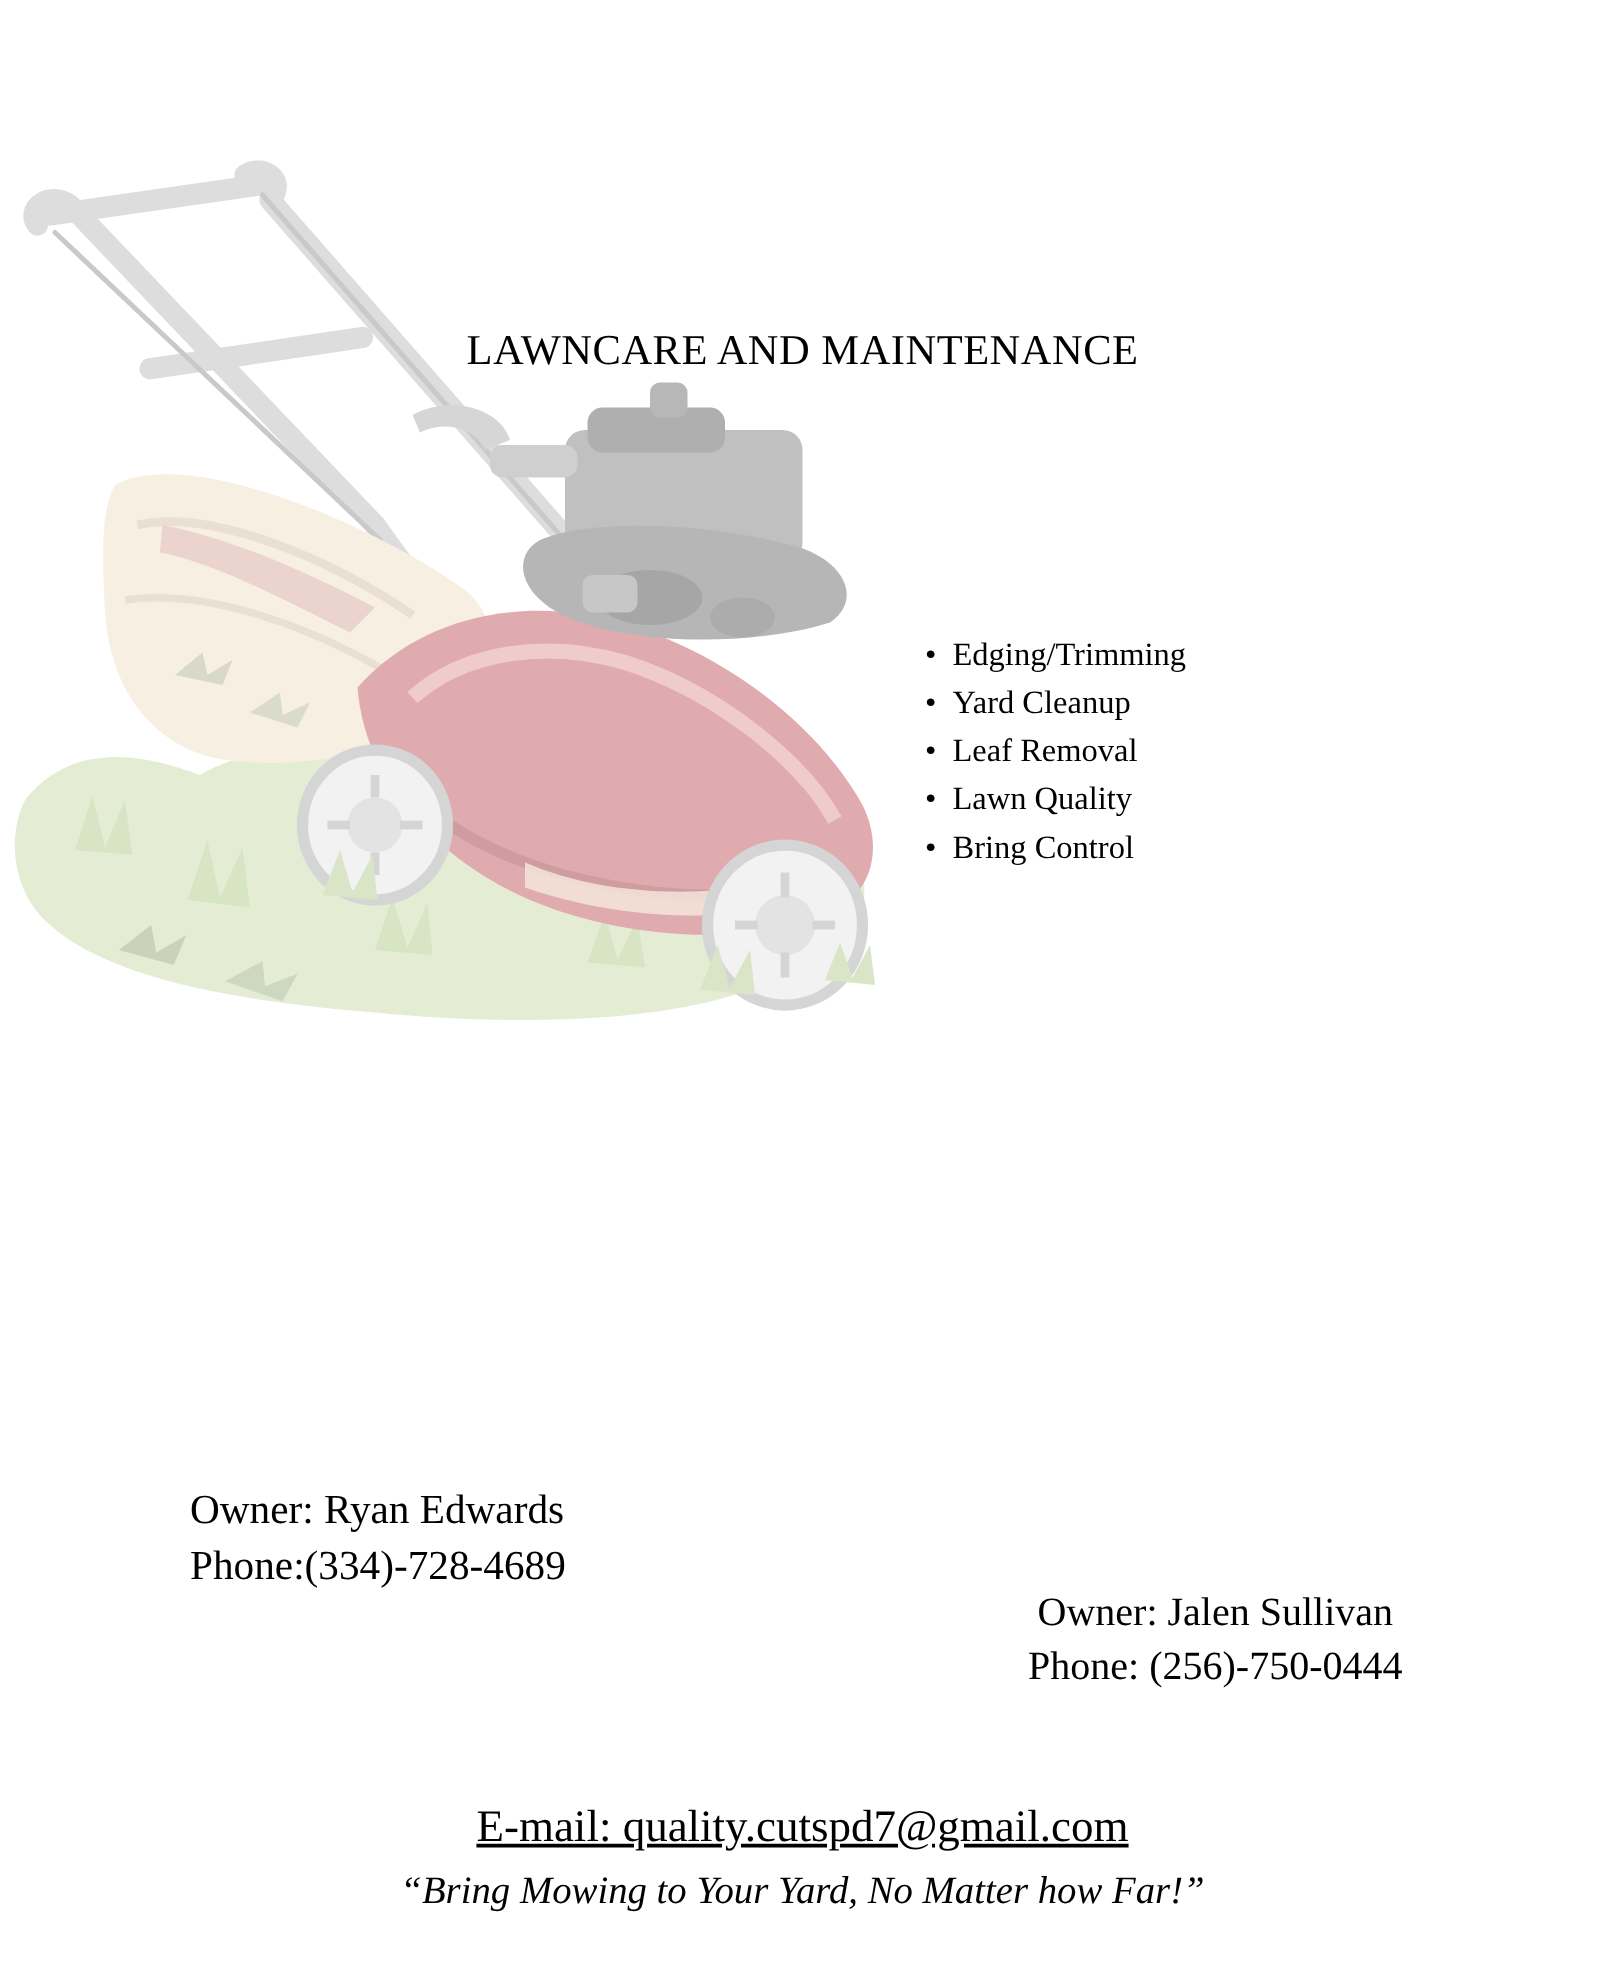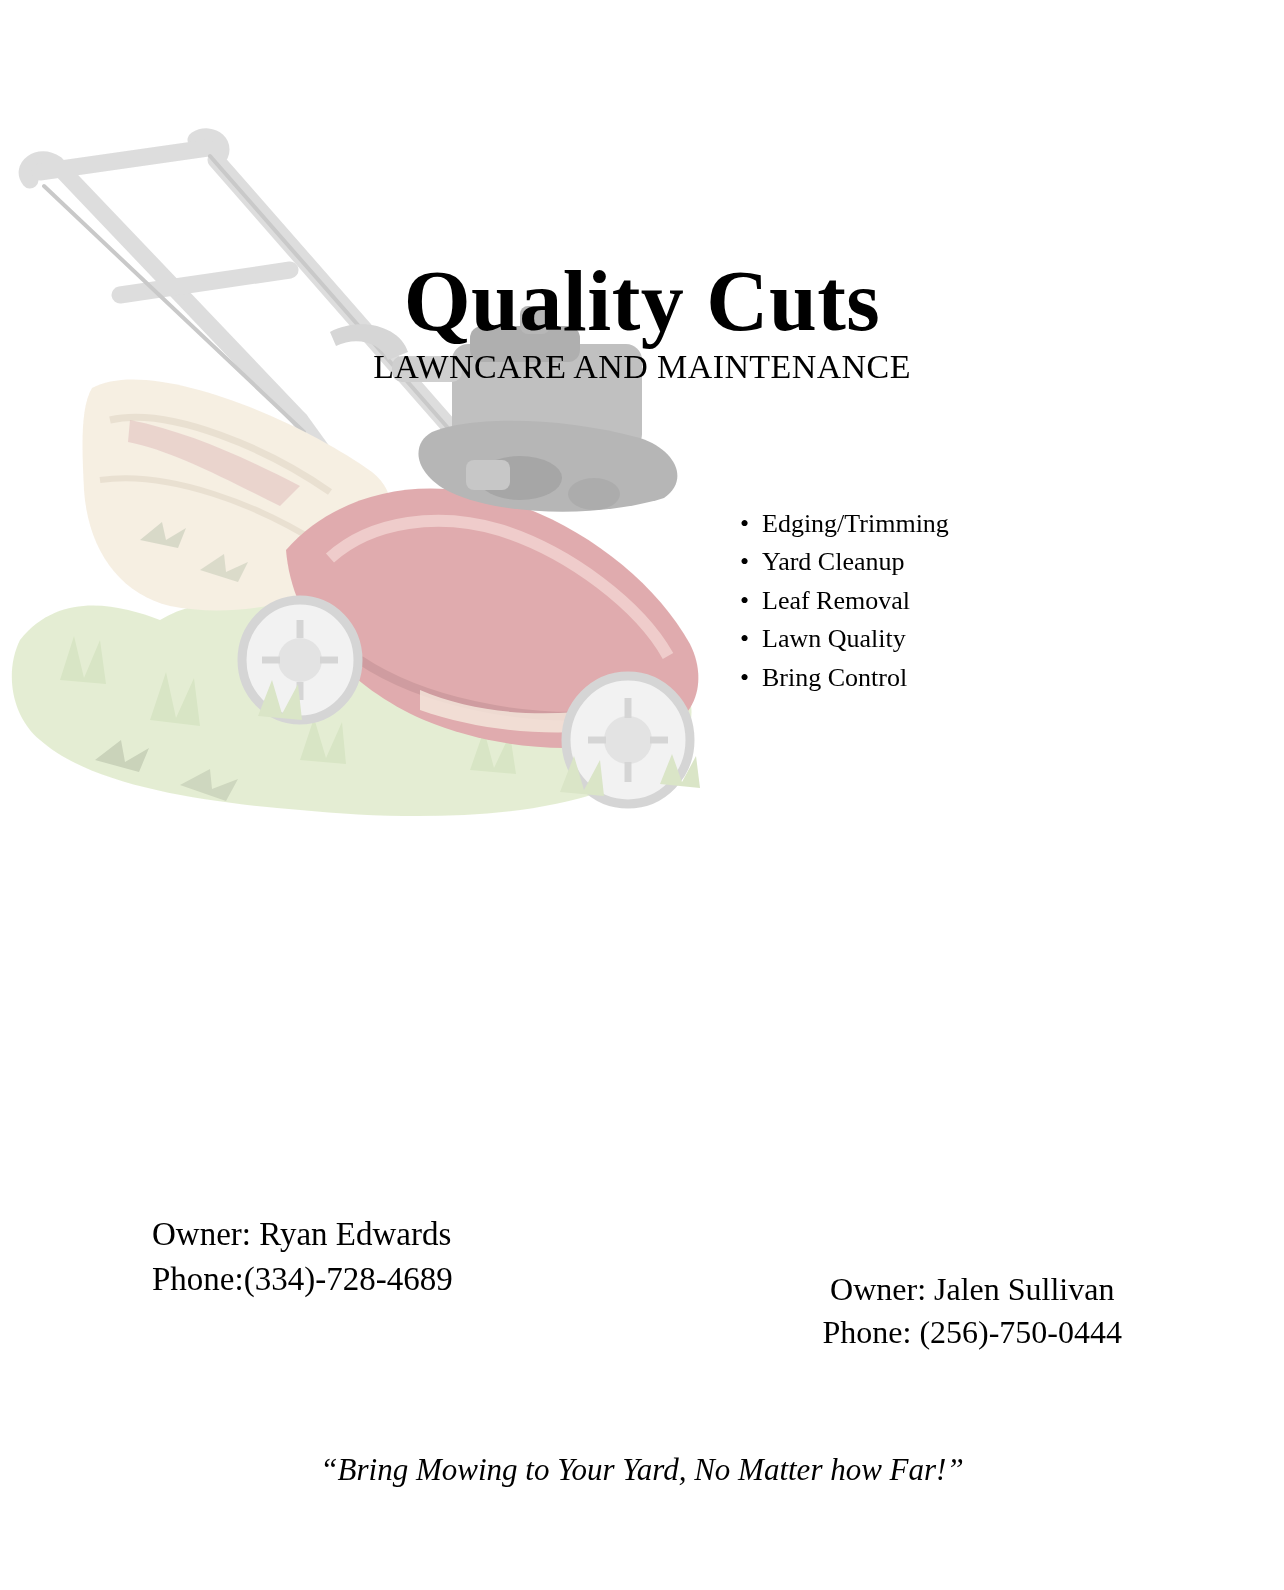--- a/index.html
+++ b/index.html
@@ -75,21 +75,21 @@
   }
   .services li .bullet {
     display: inline-block;
     width: 22px;
   }
 
   
   .owner-left {
     position: absolute;
     left: 152px;
-    top: 1212px;
+    top: 1186px;
     z-index: 5;
     font-size: 33px;
     line-height: 1.35;
   }
   .owner-right {
     position: absolute;
     right: 162px;
     top: 1268px;
     z-index: 5;
     font-size: 32px;
@@ -209,21 +209,20 @@
 
     <g fill="#bcd09a">
       <path d="M258 596 l 14 -36 l 10 34 l 16 -30 l 4 36 z"></path>
       <path d="M560 672 l 14 -36 l 10 34 l 16 -30 l 4 36 z"></path>
       <path d="M660 664 l 12 -30 l 10 28 l 14 -26 l 4 32 z"></path>
     </g>
   </svg>
 </div>
 
 <div class="header">
-  <h1 class="title">Quality Cuts</h1>
   <div class="subtitle">LAWNCARE AND MAINTENANCE</div>
 </div>
 
 <div class="services">
   <ul>
     <li>
       <span class="bullet">•</span><span>Edging/Trimming</span>
     </li>
     <li>
       <span class="bullet">•</span><span>Yard Cleanup</span>
@@ -244,14 +243,15 @@
   <div class="owner-line">Owner: Ryan Edwards</div>
   <div class="owner-line">Phone:(334)-728-4689</div>
 </div>
 
 <div class="owner-right">
   <div class="owner-line">Owner: Jalen Sullivan</div>
   <div class="owner-line">Phone: (256)-750-0444</div>
 </div>
 
 <div class="footer">
+  <div class="email">E-mail: quality.cutspd7@gmail.com</div>
   <div class="slogan">“Bring Mowing to Your Yard, No Matter how Far!”</div>
 </div>
 
 </body></html>

